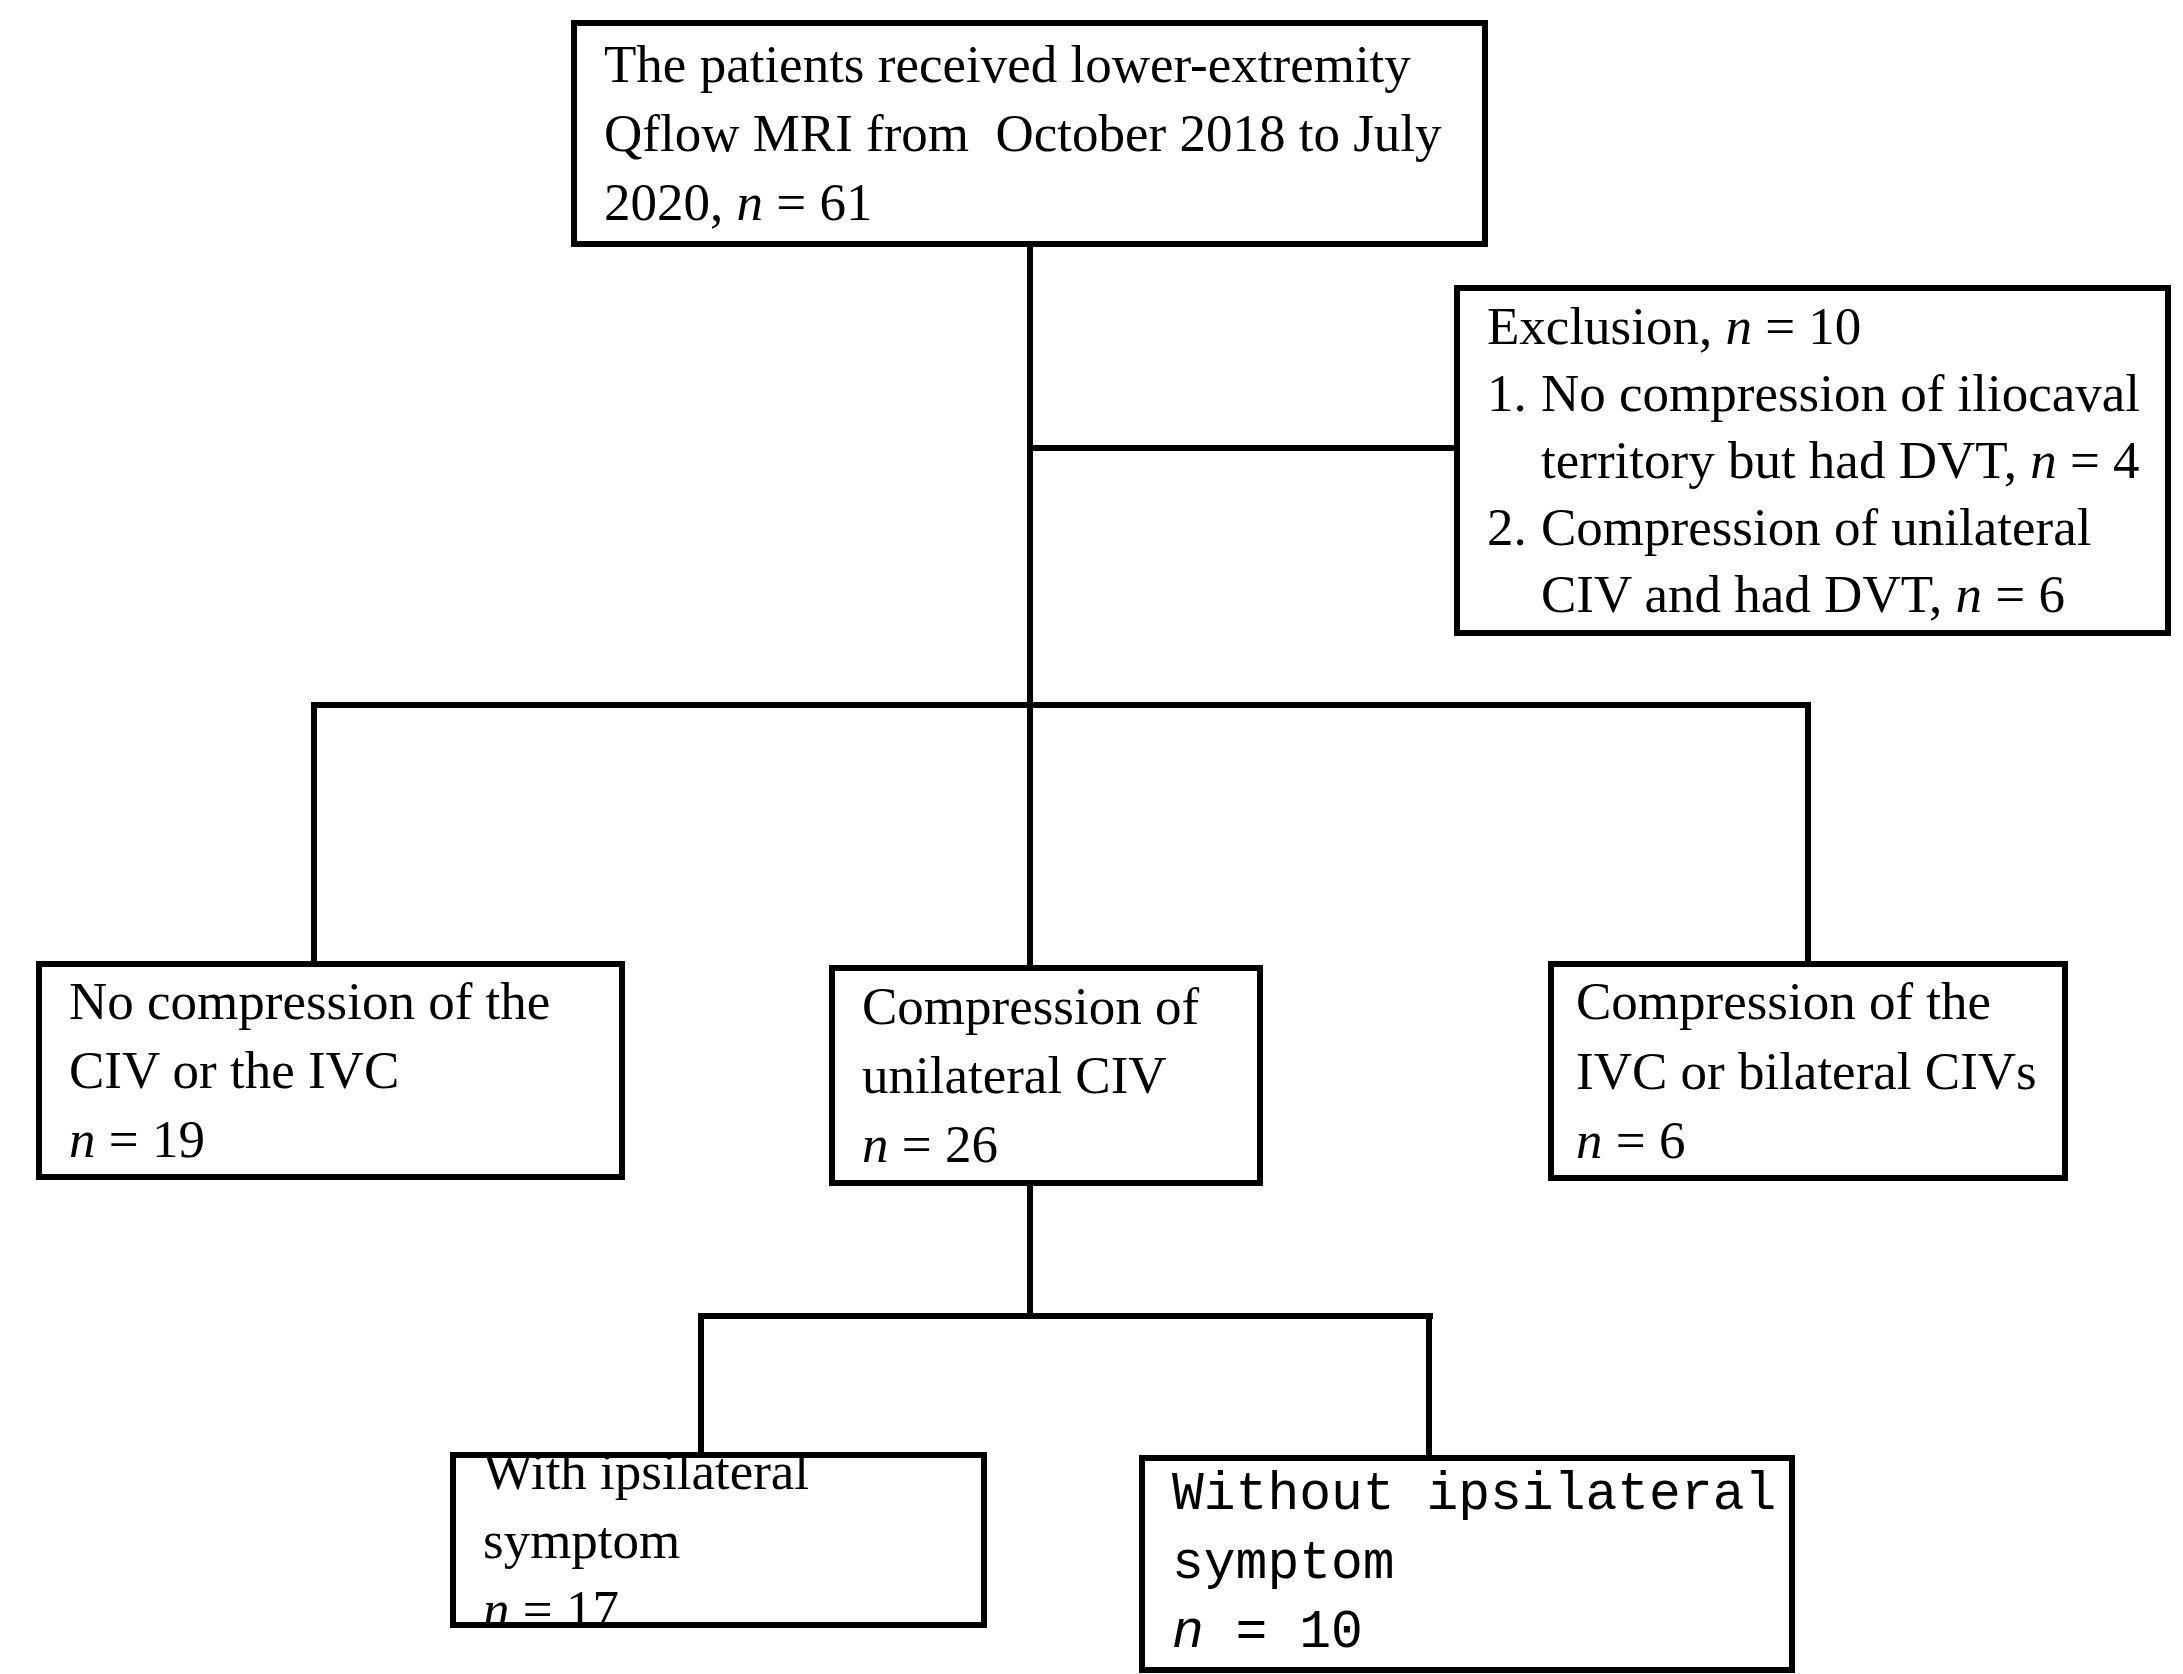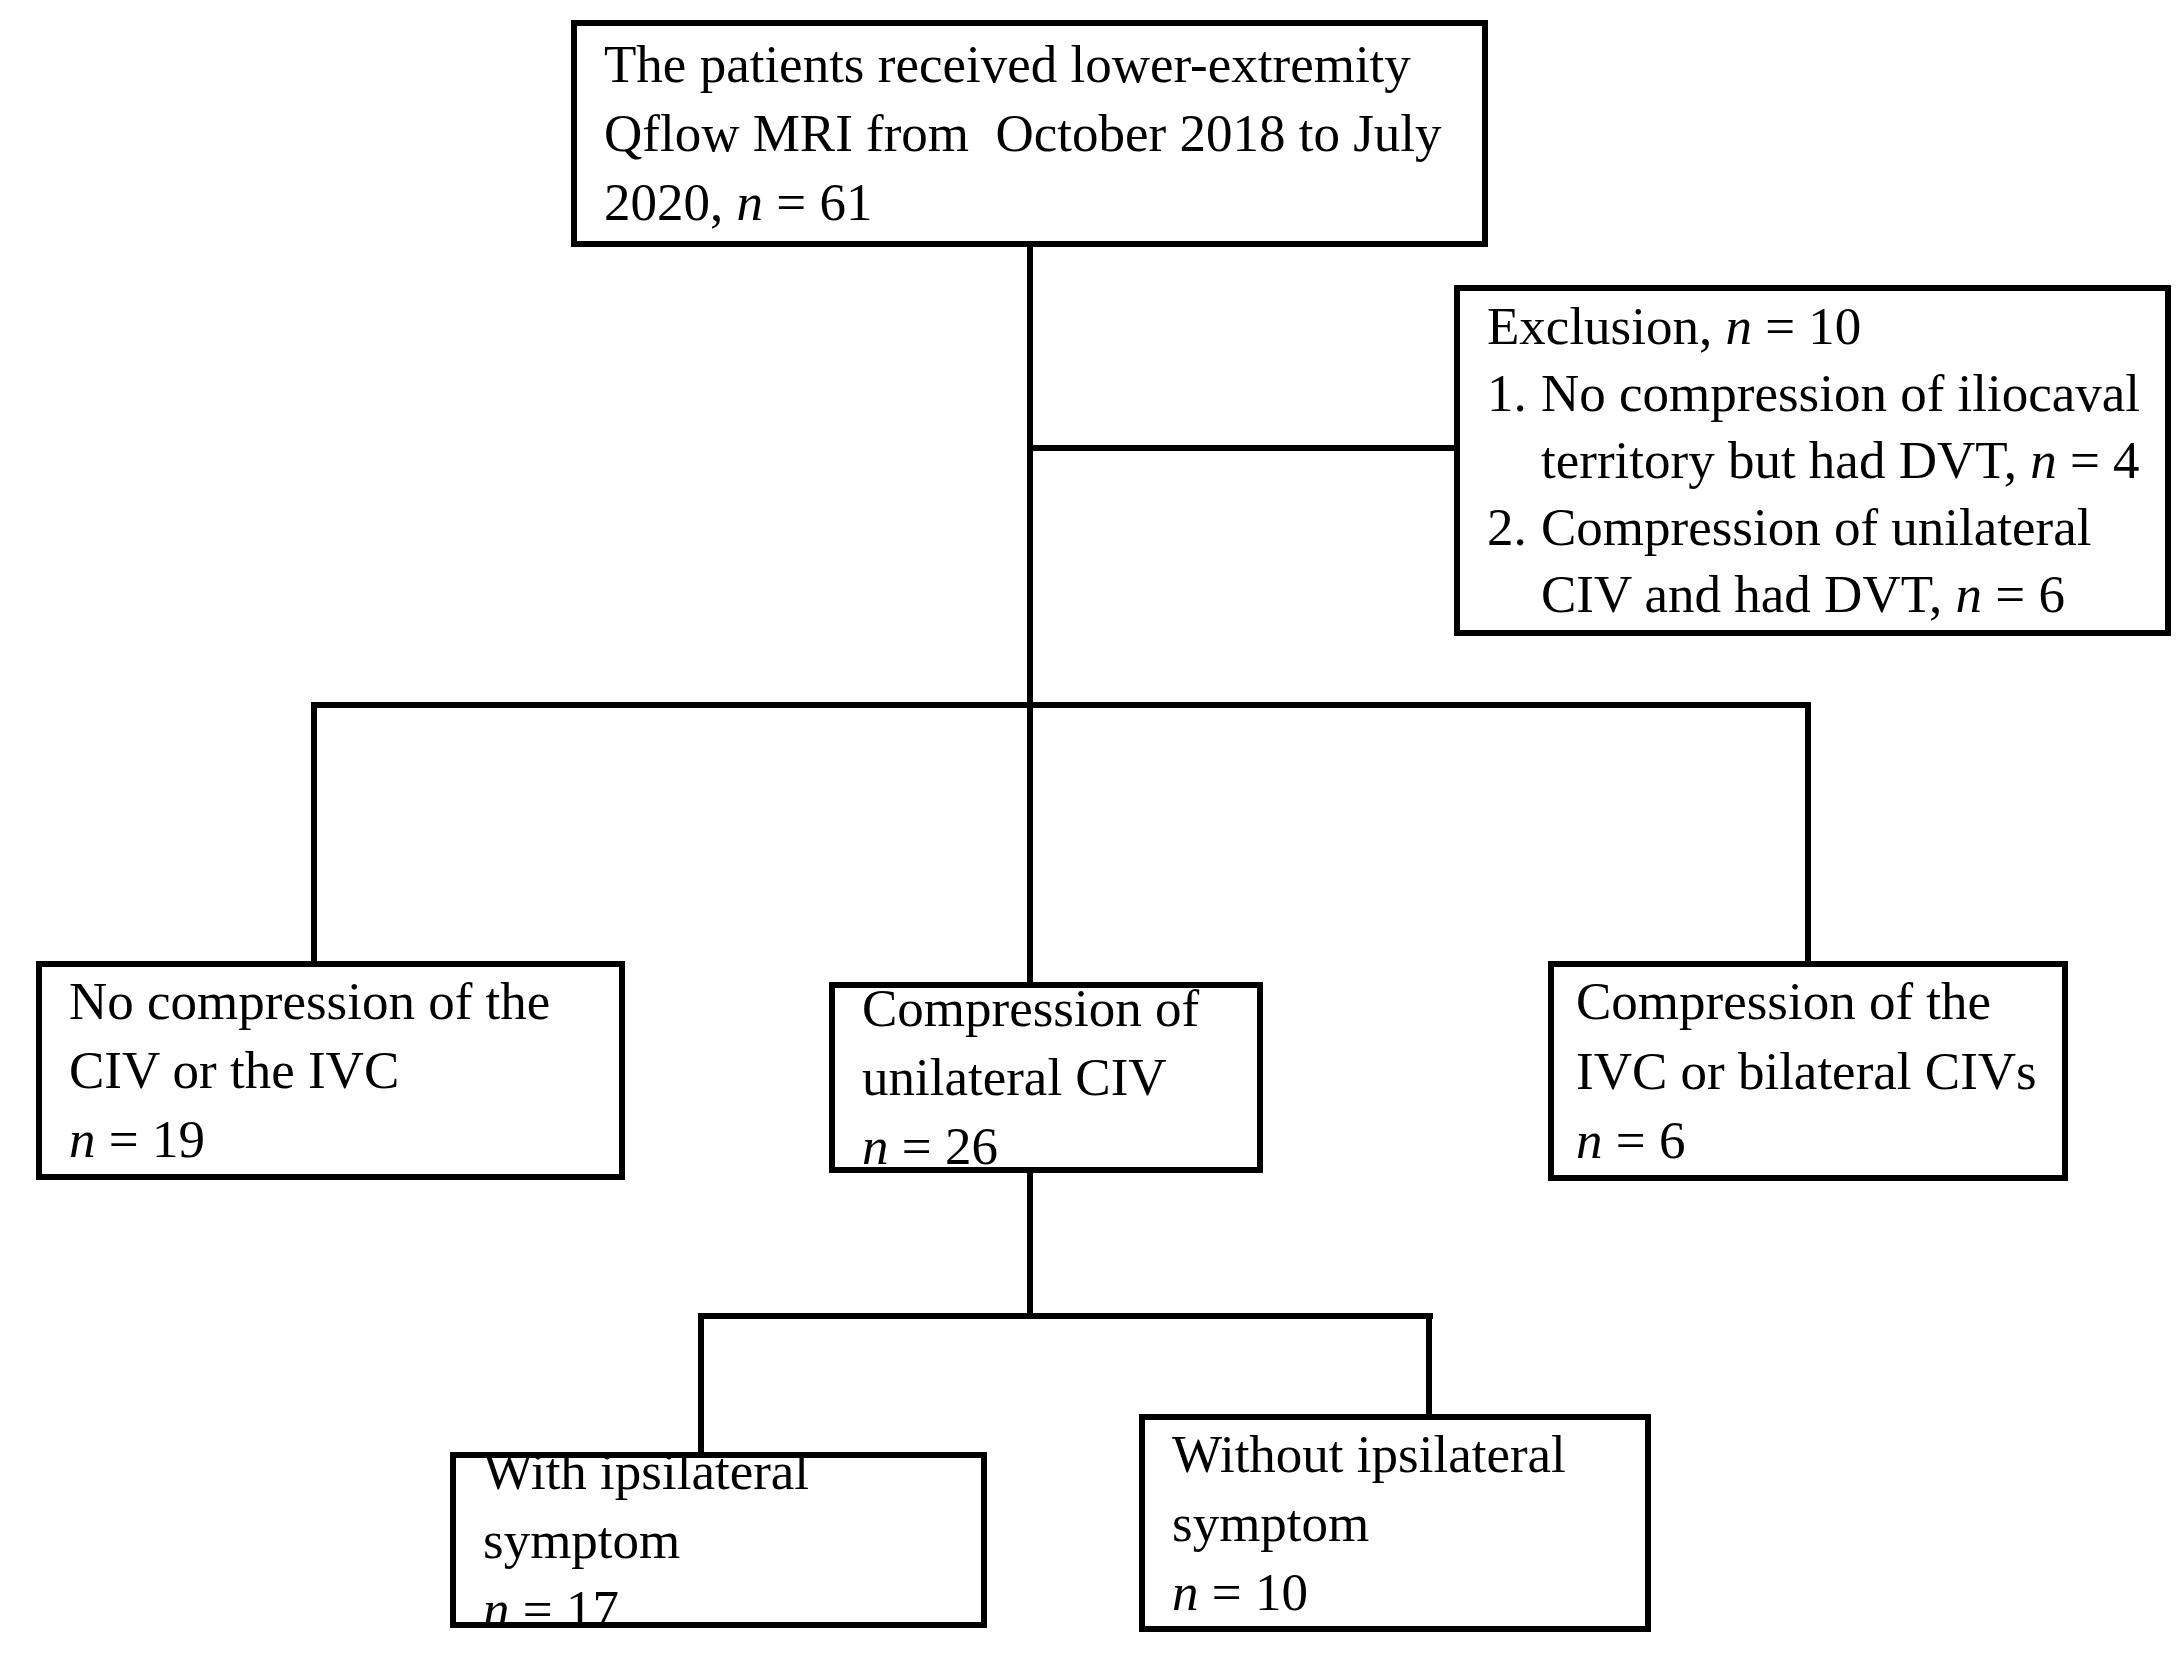--- a/index.html
+++ b/index.html
@@ -74,38 +74,38 @@
       </div>
     </div>
   </div>
 
   <div class="box" style="left:36px; top:961px; width:589px; height:219px;">
     <div class="line">No compression of the</div>
     <div class="line">CIV or the IVC</div>
     <div class="line"><i class="nvar">n</i><span> = 19</span></div>
   </div>
 
-  <div class="box" style="left:829px; top:965px; width:434px; height:191px;margin-top:17px;">
+  <div class="box" style="left:829px; top:965px; width:434px; height:221px;">
     <div class="line">Compression of</div>
     <div class="line">unilateral CIV</div>
     <div class="line"><i class="nvar">n</i><span> = 26</span></div>
   </div>
 
   <div class="box" style="left:1548px; top:961px; width:520px; height:220px; padding:0 22px;justify-content:space-between;">
     <div class="line">Compression of the</div>
     <div class="line">IVC or bilateral CIVs</div>
     <div class="line"><i class="nvar">n</i><span> = 6</span></div>
   </div>
 
   <div class="box" style="left:450px; top:1452px; width:537px; height:176px;">
     <div class="line">With ipsilateral</div>
     <div class="line">symptom</div>
     <div class="line"><i class="nvar">n</i><span> = 17</span></div>
   </div>
 
-  <div class="box" style="left:1139px; top:1414px; width:512px; height:218px;">
+  <div class="box" style="left:1139px; top:1455px; width:656px; height:218px;font-family:Liberation Mono, monospace;">
     <div class="line">Without ipsilateral</div>
     <div class="line">symptom</div>
     <div class="line"><i class="nvar">n</i><span> = 10</span></div>
   </div>
 
 </div>
 
 
 </body></html>

